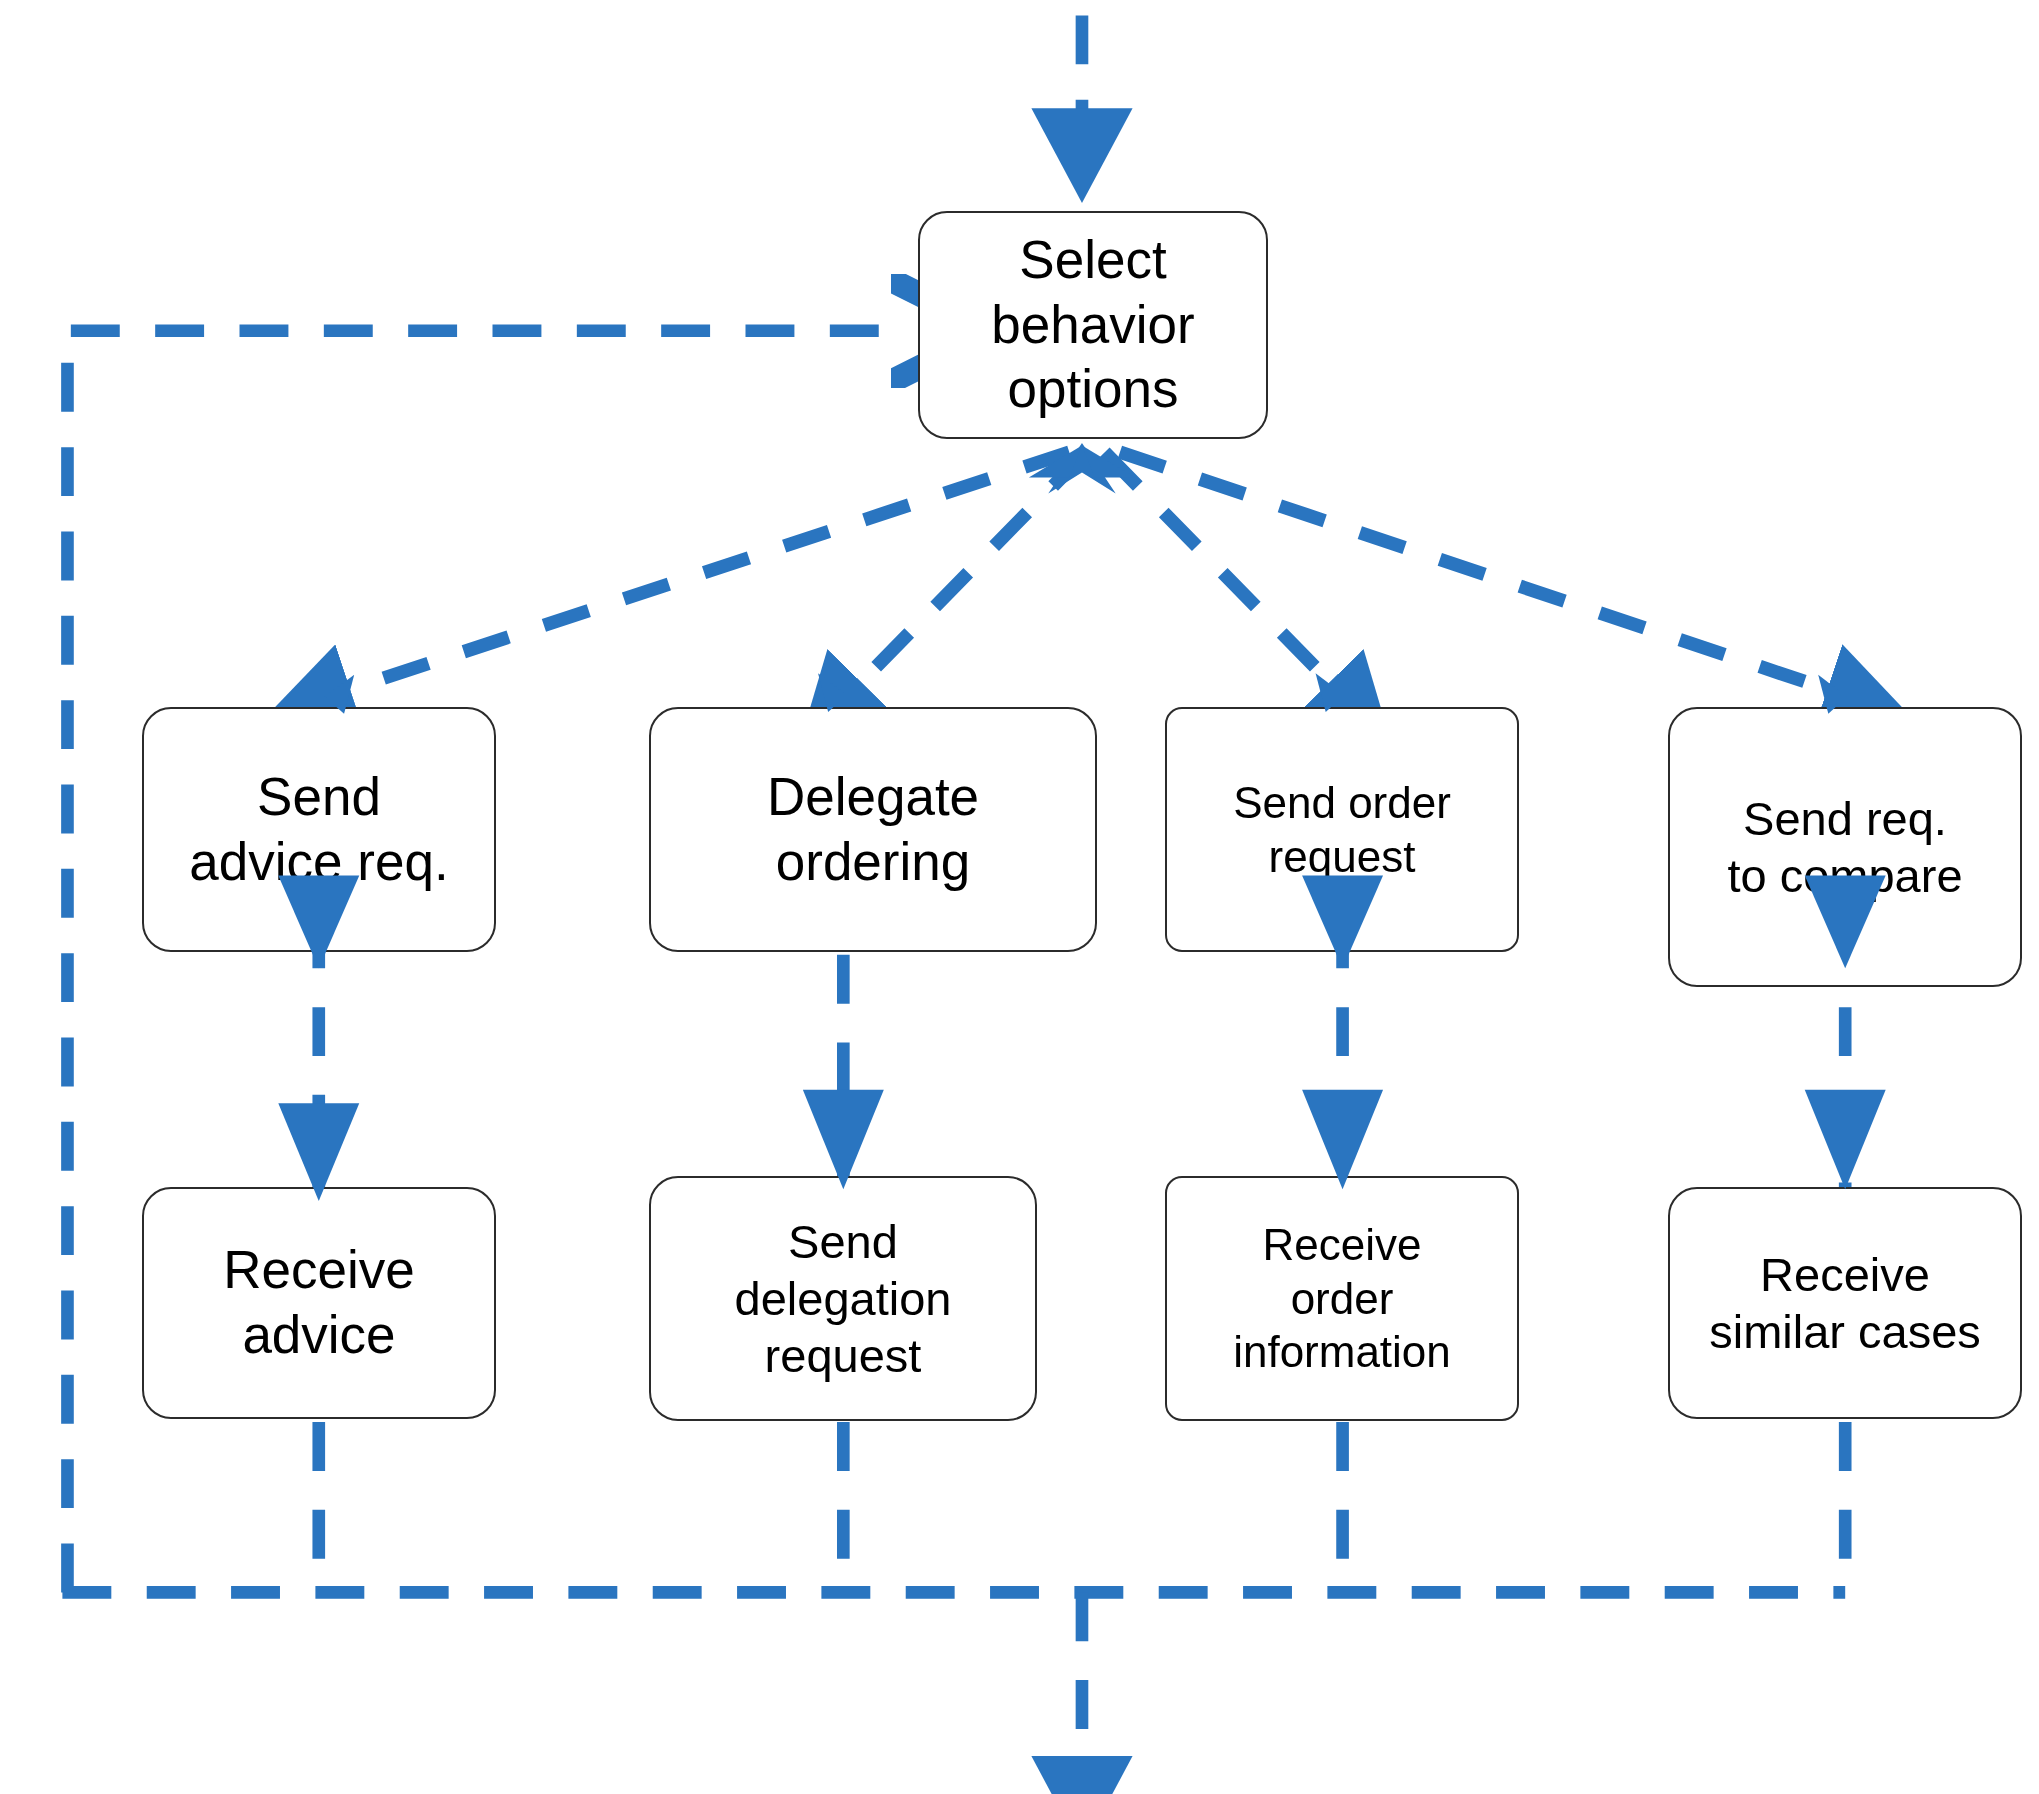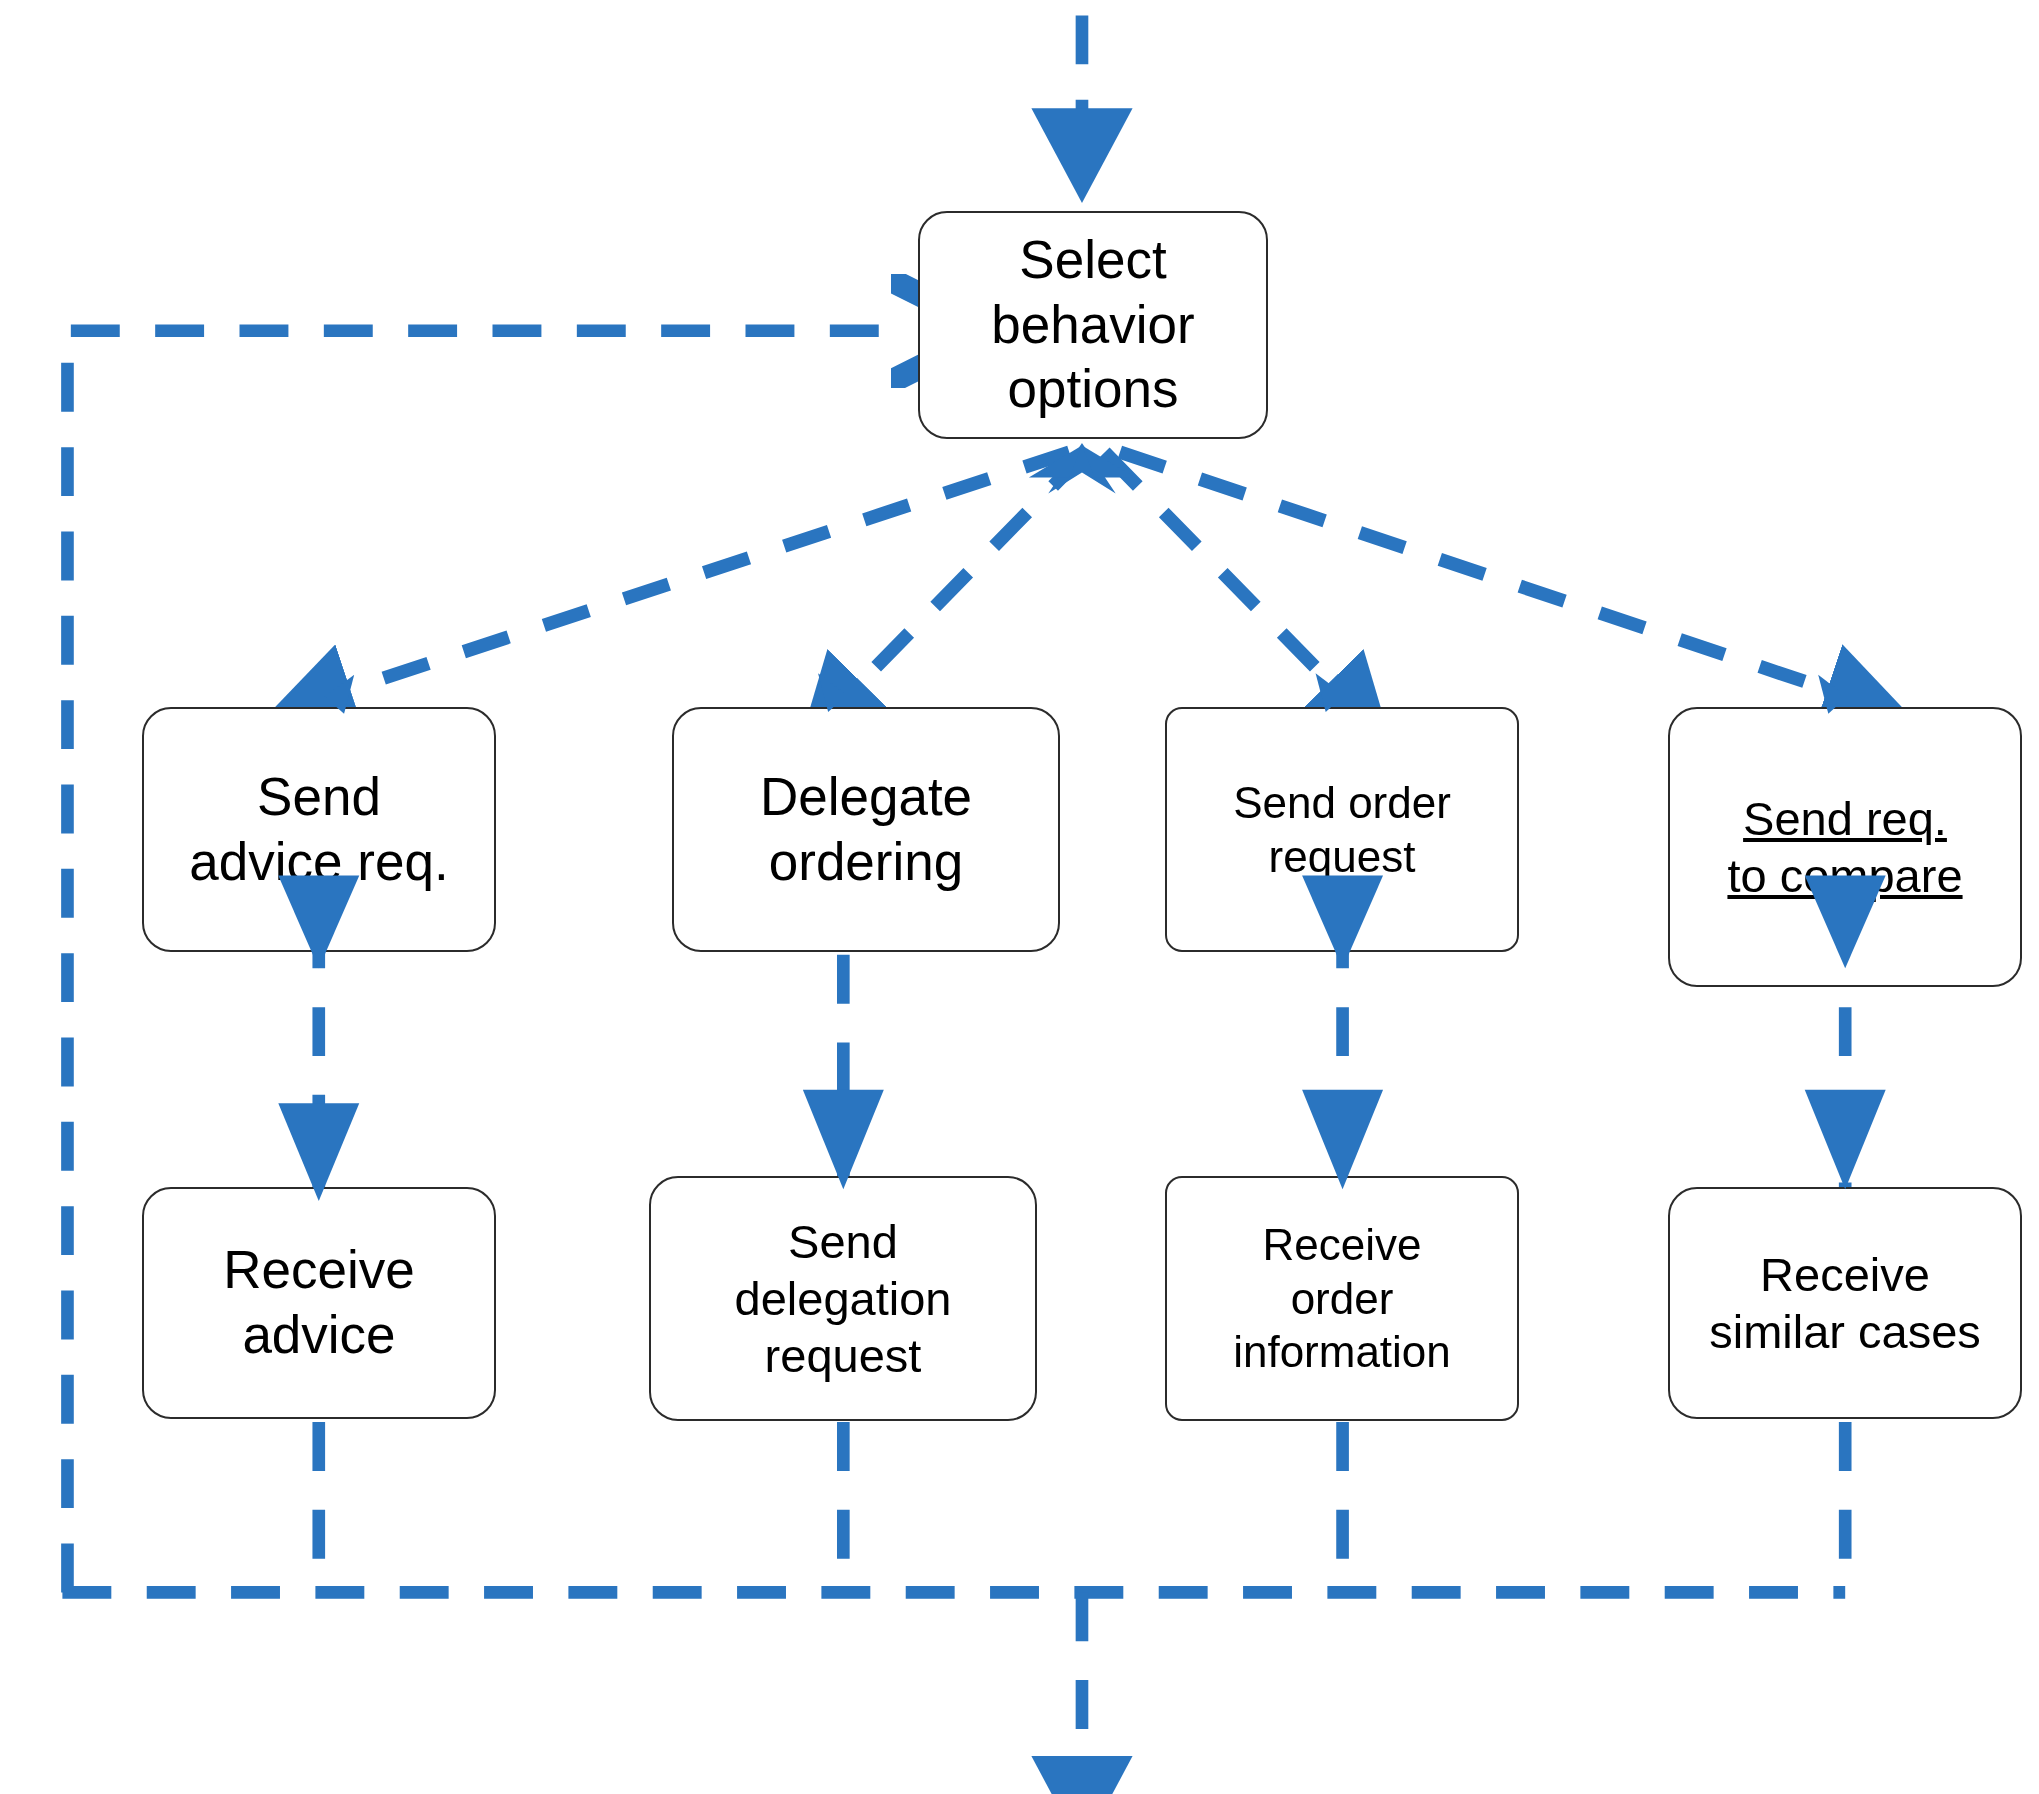--- a/index.html
+++ b/index.html
@@ -128,29 +128,29 @@
   <div class="node-box fs-lg" style="left:918px; top:211px; width:350px; height:228px;">
     <span class="node-label">Select
 behavior
 options</span>
   </div>
 
   <div class="node-box fs-lg" style="left:142px; top:707px; width:354px; height:245px;">
     <span class="node-label">Send
 advice req.</span>
   </div>
-  <div class="node-box fs-lg" style="left:672px; top:707px; width:388px; height:245px;">
+  <div class="node-box fs-lg" style="left:649px; top:707px; width:448px; height:245px;">
     <span class="node-label">Delegate
 ordering</span>
   </div>
   <div class="node-box fs-sm" style="left:1165px; top:707px; width:354px; height:245px;">
     <span class="node-label">Send order
 request</span>
   </div>
-  <div class="node-box fs-md" style="left:1668px; top:707px; width:354px; height:280px;text-decoration:underline;">
+  <div class="node-box fs-md" style="left:1668px; top:707px; width:354px; height:280px;">
     <span class="node-label">Send req.
 to compare</span>
   </div>
 
   <div class="node-box fs-lg" style="left:142px; top:1187px; width:354px; height:232px;">
     <span class="node-label">Receive
 advice</span>
   </div>
   <div class="node-box fs-md" style="left:649px; top:1176px; width:388px; height:245px;">
     <span class="node-label">Send

